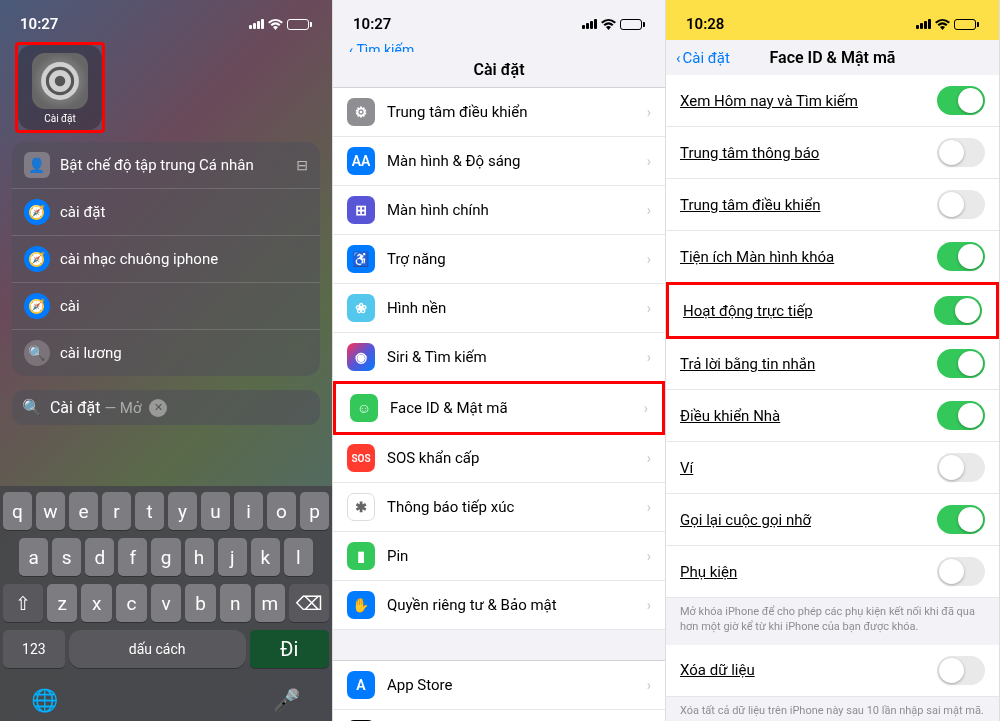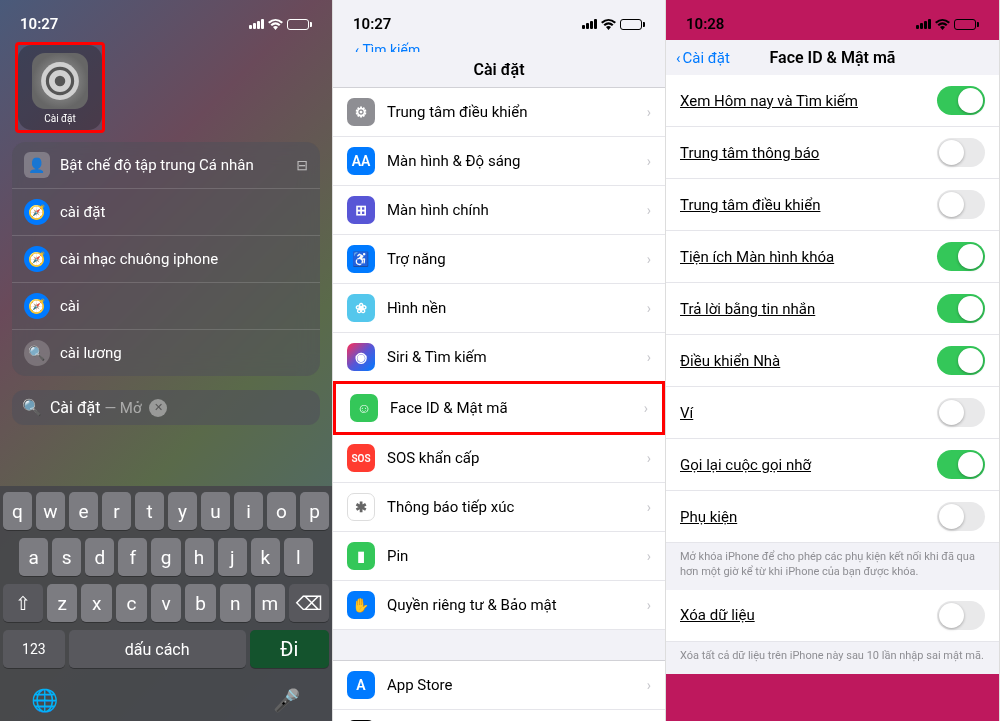--- a/index.html
+++ b/index.html
@@ -1,20 +1,20 @@
 <!DOCTYPE html>
 <html><head>
 <meta charset="utf-8">
 <style>
 * { margin: 0; padding: 0; box-sizing: border-box; }
 body { font-family: -apple-system, BlinkMacSystemFont, "Segoe UI", Roboto, sans-serif; background: #fff; display: flex; width: 1000px; height: 721px; overflow: hidden; }
 .screen { height: 721px; position: relative; overflow: hidden; border-right: 1px solid #ddd; }
 .screen1 { width: 333px; background: linear-gradient(135deg, #4a5a7a 0%, #6a4a5a 30%, #5a6a4a 60%, #4a6a7a 100%); }
 .screen2 { width: 333px; background: #f2f2f7; }
-.screen3 { width: 334px; background: #be185d; }
+.screen3 { width: 334px; background: #fde047; }
 
 
 .status-bar { display: flex; justify-content: space-between; align-items: center; padding: 8px 20px 0; height: 40px; font-size: 15px; font-weight: 600; }
 .status-bar.light { color: #fff; }
 .status-bar.dark { color: #000; }
 .status-icons { display: flex; gap: 4px; align-items: center; font-size: 13px; }
 .signal-bars { display: inline-flex; align-items: flex-end; gap: 1px; }
 .signal-bars span { width: 3px; background: currentColor; border-radius: 1px; }
 .signal-bars span:nth-child(1) { height: 4px; }
 .signal-bars span:nth-child(2) { height: 6px; }
@@ -46,30 +46,30 @@
 .search-bar { display: flex; align-items: center; background: rgba(80,80,90,0.6); margin: 14px 12px 6px; border-radius: 12px; padding: 8px 10px; color: #fff; gap: 8px; }
 .search-placeholder { color: rgba(255,255,255,0.5); font-size: 15px; }
 .search-clear { width: 18px; height: 18px; background: rgba(255,255,255,0.4); border-radius: 50%; display: flex; align-items: center; justify-content: center; color: #555; font-size: 11px; }
 
 
 .keyboard { position: absolute; bottom: 0; left: 0; right: 0; background: rgba(70,70,75,0.92); padding: 6px 3px 8px; }
 .key-row { display: flex; justify-content: center; gap: 4px; margin-bottom: 8px; }
 .key { background: rgba(130,130,135,0.9); color: #fff; border-radius: 5px; height: 38px; display: flex; align-items: center; justify-content: center; font-size: 19px; box-shadow: 0 1px 0 rgba(0,0,0,0.3); flex: 1; }
 .key.dark { background: rgba(90,90,95,0.9); }
 .key.wide { flex: 1.4; font-size: 14px; }
-.key.space { flex: 4; font-size: 16px; }
+.key.space { flex: 4; font-size: 14px; border-radius: 12px; }
 .key.go { background: #14532d; flex: 1.8; font-size: 20px; }
 .key-row.r2 { padding: 0 16px; }
 .key-row.r3 .key:first-child, .key-row.r3 .key:last-child { flex: 1.3; }
 .bottom-extra { display: flex; justify-content: space-between; align-items: center; padding: 12px 28px 0; color: #fff; font-size: 22px; }
 
 
 .nav-bar { display: flex; align-items: center; justify-content: center; padding: 8px 12px; position: relative; font-size: 16px; background: #f2f2f7; }
 .nav-back { position: absolute; left: 10px; color: #007aff; font-size: 15px; display: flex; align-items: center; gap: 2px; }
-.nav-back-sm { position: absolute; left: 22px; top: 42px; color: #007aff; font-size: 14px; }
+.nav-back-sm { position: absolute; left: 16px; top: 42px; color: #007aff; font-size: 14px; }
 .nav-title { font-weight: 600; font-size: 16px; }
 .settings-list { background: #fff; border-top: 0.5px solid #d1d1d6; }
 .settings-row { display: flex; align-items: center; padding: 10px 14px; border-bottom: 0.5px solid #e5e5ea; gap: 12px; font-size: 15px; color: #000; position: relative; }
 .settings-row.faceid-hl { border: 3px solid #ff0000; margin: -1px 0; z-index: 5; }
 .row-icon { width: 28px; height: 28px; border-radius: 7px; display: flex; align-items: center; justify-content: center; color: #fff; font-size: 14px; flex-shrink: 0; font-weight: 600; }
 .row-chevron { margin-left: auto; color: #c7c7cc; font-size: 14px; }
 .group-gap { height: 30px; background: #f2f2f7; }
 
 
 .toggle-row { display: flex; align-items: center; justify-content: space-between; padding: 11px 14px; border-bottom: 0.5px solid #e5e5ea; font-size: 15px; color: #000; background: #fff; position: relative; text-decoration: underline; }
@@ -336,20 +336,26 @@
           <span class="toggle off">
             <span class="toggle-knob"></span>
           </span>
         </div>
         <div class="toggle-row">
           <span>Tiện ích Màn hình khóa</span>
           <span class="toggle on">
             <span class="toggle-knob"></span>
           </span>
         </div>
+        <div class="toggle-row hl">
+          <span>Hoạt động trực tiếp</span>
+          <span class="toggle on">
+            <span class="toggle-knob"></span>
+          </span>
+        </div>
         <div class="toggle-row">
           <span>Trả lời bằng tin nhắn</span>
           <span class="toggle on">
             <span class="toggle-knob"></span>
           </span>
         </div>
         <div class="toggle-row">
           <span>Điều khiển Nhà</span>
           <span class="toggle on">
             <span class="toggle-knob"></span>

